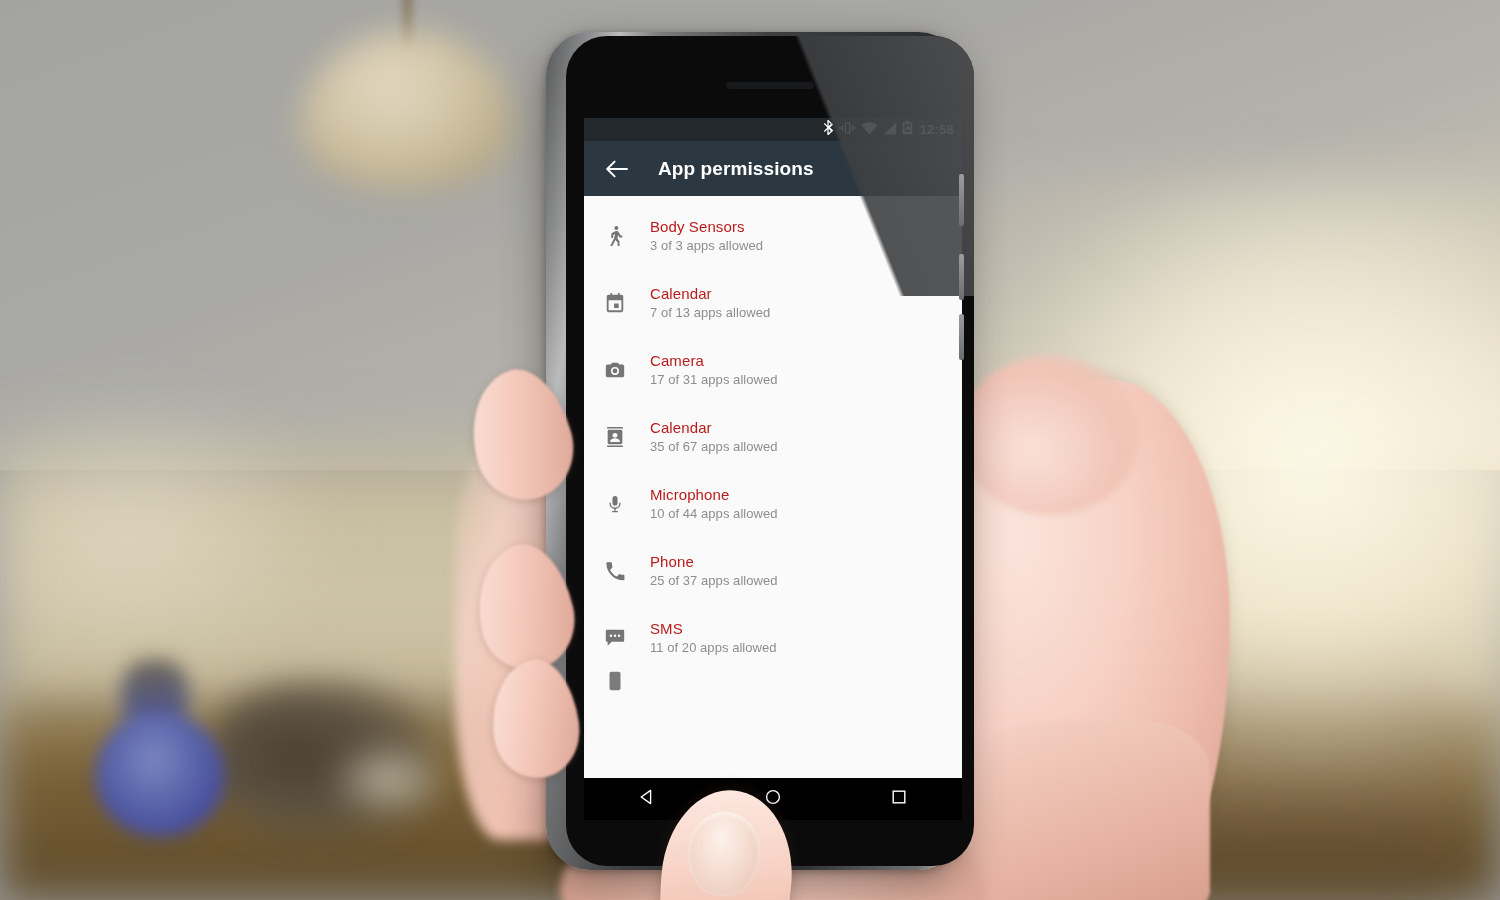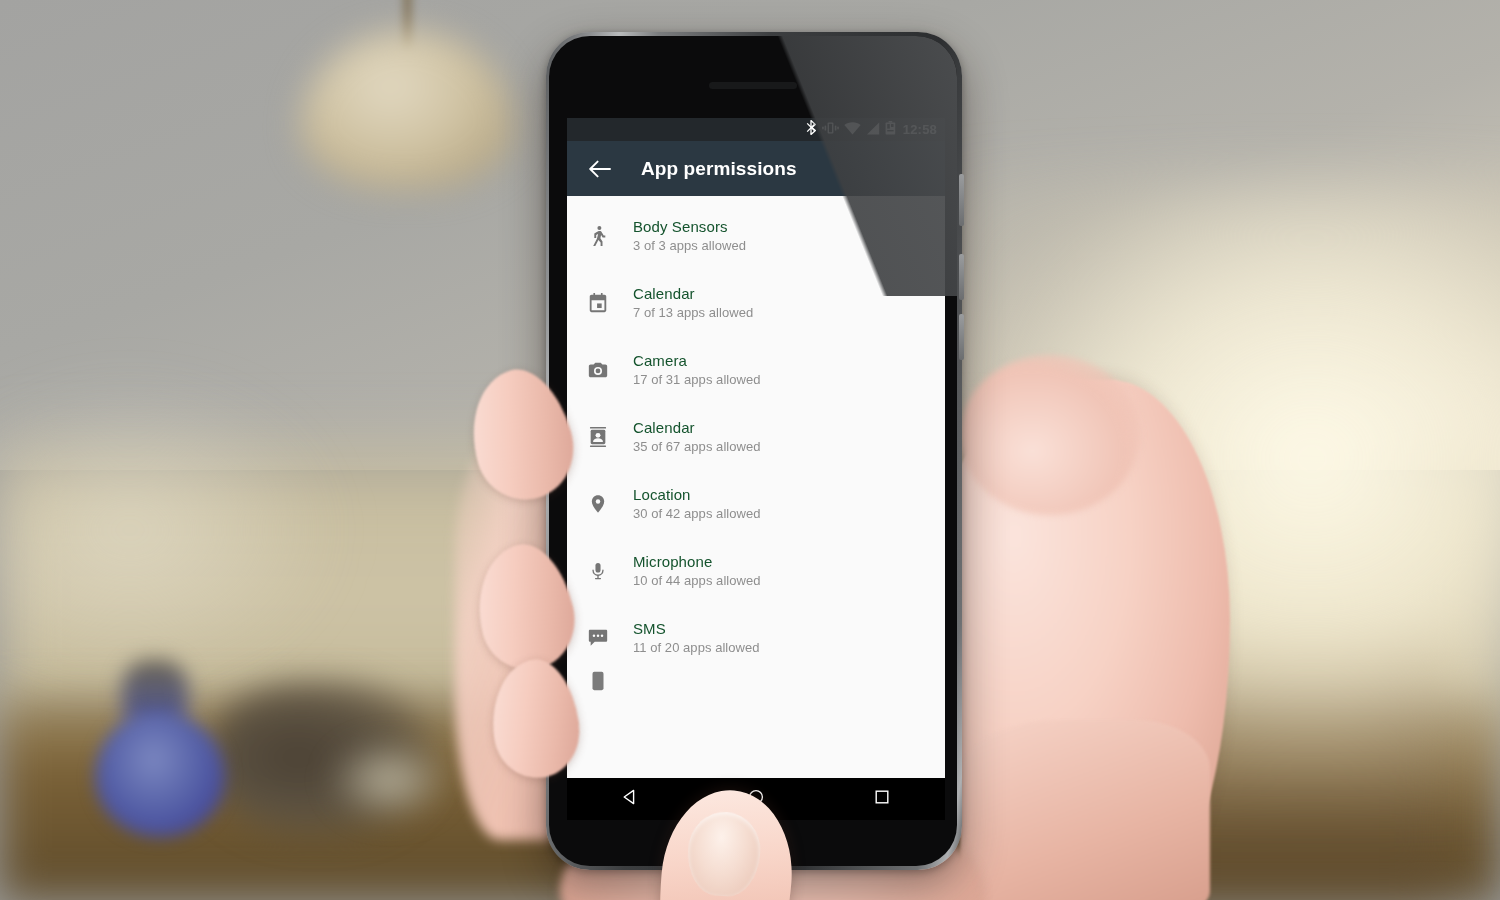--- a/index.html
+++ b/index.html
@@ -187,21 +187,21 @@
   #phone {
     position: absolute;
     left: 546px; top: 32px;
     width: 416px; height: 838px;
     border-radius: 44px;
     background: linear-gradient(100deg,#56585a 0%, #8e9092 8%, #b9bbbc 13%, #7b7d7f 20%, #3c3e40 40%, #2c2e30 70%, #6e7072 92%, #aeb0b2 97%, #4a4c4e 100%);
     box-shadow: 0 18px 44px rgba(30,20,15,0.45), 0 2px 8px rgba(0,0,0,0.3);
   }
   #phone-body {
     position: absolute;
-    left: 3px; top: 4px; width: 408px; height: 830px;
+    left: 20px; top: 4px; width: 408px; height: 830px;
     border-radius: 41px;
     background: #0b0b0c;
     overflow: hidden;
   }
   
   #phone-gloss {
     position: absolute;
     left: 0; top: 0; width: 408px; height: 260px;
     background: linear-gradient(248deg, rgba(78,80,82,0.95) 0%, rgba(62,64,66,0.9) 34%, rgba(10,10,11,0.0) 35%, rgba(10,10,11,0) 100%);
     pointer-events: none;
@@ -292,21 +292,21 @@
   }
   .perm-icon {
     width: 26px; height: 26px;
     flex: 0 0 26px;
     display: flex; align-items: center; justify-content: center;
     margin-right: 22px;
   }
   .perm-texts { display: flex; flex-direction: column; justify-content: center; }
   .perm-title {
     font-size: 15px;
-    color: #14532d;
+    color: #b91c1c;
     line-height: 19px;
     letter-spacing: 0.1px;
   }
   .perm-sub {
     font-size: 13px;
     color: #8e8e8e;
     line-height: 18px;
     margin-top: 1px;
     letter-spacing: 0.05px;
   }
@@ -468,48 +468,47 @@
                 <circle cx="12" cy="10.2" r="2.7" fill="#fafafa"></circle>
                 <path d="M6.6 17.4 C6.6 14.6 9 13.3 12 13.3 C15 13.3 17.4 14.6 17.4 17.4 Z" fill="#fafafa"></path>
               </svg>
             </span>
             <span class="perm-texts">
               <span class="perm-title">Calendar</span>
               <span class="perm-sub">35 of 67 apps allowed</span>
             </span>
           </div>
 
-          <div class="perm-row">
-            <span class="perm-icon">
-              <svg width="20" height="24" viewBox="0 0 24 24" fill="#757575">
-                <path d="M12 1.6 C7.9 1.6 4.6 4.9 4.6 9 C4.6 14.6 12 22.4 12 22.4 C12 22.4 19.4 14.6 19.4 9 C19.4 4.9 16.1 1.6 12 1.6 Z"></path>
-                <circle cx="12" cy="9" r="2.7" fill="#fafafa"></circle>
-              </svg>
-            </span>
-            <span class="perm-texts">
-              <span class="perm-title">Location</span>
-              <span class="perm-sub">30 of 42 apps allowed</span>
-            </span>
-          </div>
 
           <div class="perm-row">
             <span class="perm-icon">
               <svg width="18" height="24" viewBox="0 0 24 24" fill="#757575">
                 <rect x="8.6" y="1.4" width="6.8" height="12.6" rx="3.4"></rect>
                 <path d="M18.6 11 C18.6 15 15.6 17.6 12 17.6 C8.4 17.6 5.4 15 5.4 11" fill="none" stroke="#757575" stroke-width="1.8" stroke-linecap="round"></path>
                 <rect x="11.1" y="17.4" width="1.8" height="5" rx="0.6"></rect>
                 <rect x="8" y="21.2" width="8" height="1.7" rx="0.6"></rect>
               </svg>
             </span>
             <span class="perm-texts">
               <span class="perm-title">Microphone</span>
               <span class="perm-sub">10 of 44 apps allowed</span>
             </span>
           </div>
 
+          <div class="perm-row">
+            <span class="perm-icon">
+              <svg width="22" height="22" viewBox="0 0 24 24" fill="#757575">
+                <path d="M6.6 10.8 C8.2 13.9 10.8 16.5 13.9 18.1 L16.3 15.7 C16.6 15.4 17 15.3 17.4 15.5 C18.6 15.9 19.9 16.1 21.2 16.1 C21.8 16.1 22.3 16.6 22.3 17.2 L22.3 21 C22.3 21.6 21.8 22.1 21.2 22.1 C10.9 22.1 2.6 13.8 2.6 3.5 C2.6 2.9 3.1 2.4 3.7 2.4 L7.5 2.4 C8.1 2.4 8.6 2.9 8.6 3.5 C8.6 4.8 8.8 6.1 9.2 7.3 C9.3 7.7 9.2 8.1 8.9 8.4 Z"></path>
+              </svg>
+            </span>
+            <span class="perm-texts">
+              <span class="perm-title">Phone</span>
+              <span class="perm-sub">25 of 37 apps allowed</span>
+            </span>
+          </div>
 
           <div class="perm-row">
             <span class="perm-icon">
               <svg width="22" height="22" viewBox="0 0 24 24" fill="#757575">
                 <path d="M3.4 3 L20.6 3 C21.4 3 22 3.6 22 4.4 L22 14.6 C22 15.4 21.4 16 20.6 16 L8.4 16 L4 20.4 L4 16 L3.4 16 C2.6 16 2 15.4 2 14.6 L2 4.4 C2 3.6 2.6 3 3.4 3 Z"></path>
                 <circle cx="7.6" cy="9.5" r="1.35" fill="#fafafa"></circle>
                 <circle cx="12" cy="9.5" r="1.35" fill="#fafafa"></circle>
                 <circle cx="16.4" cy="9.5" r="1.35" fill="#fafafa"></circle>
               </svg>
             </span>

